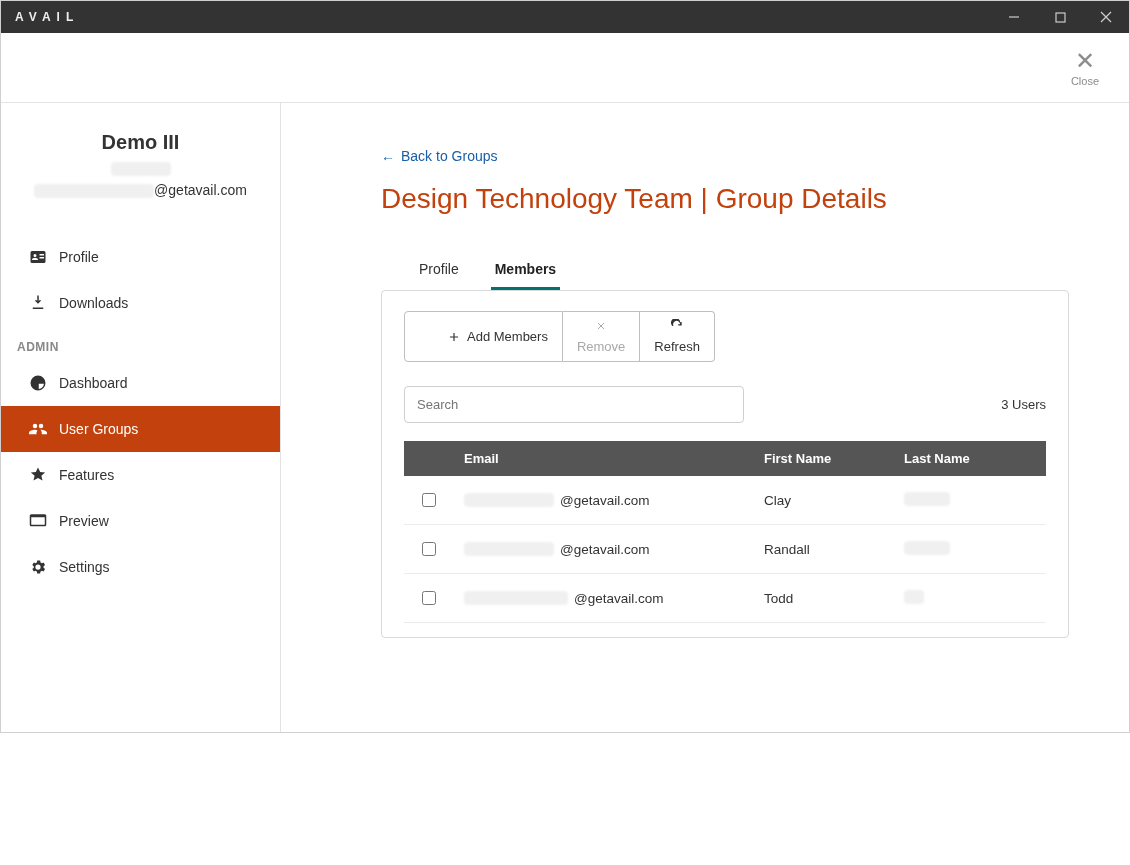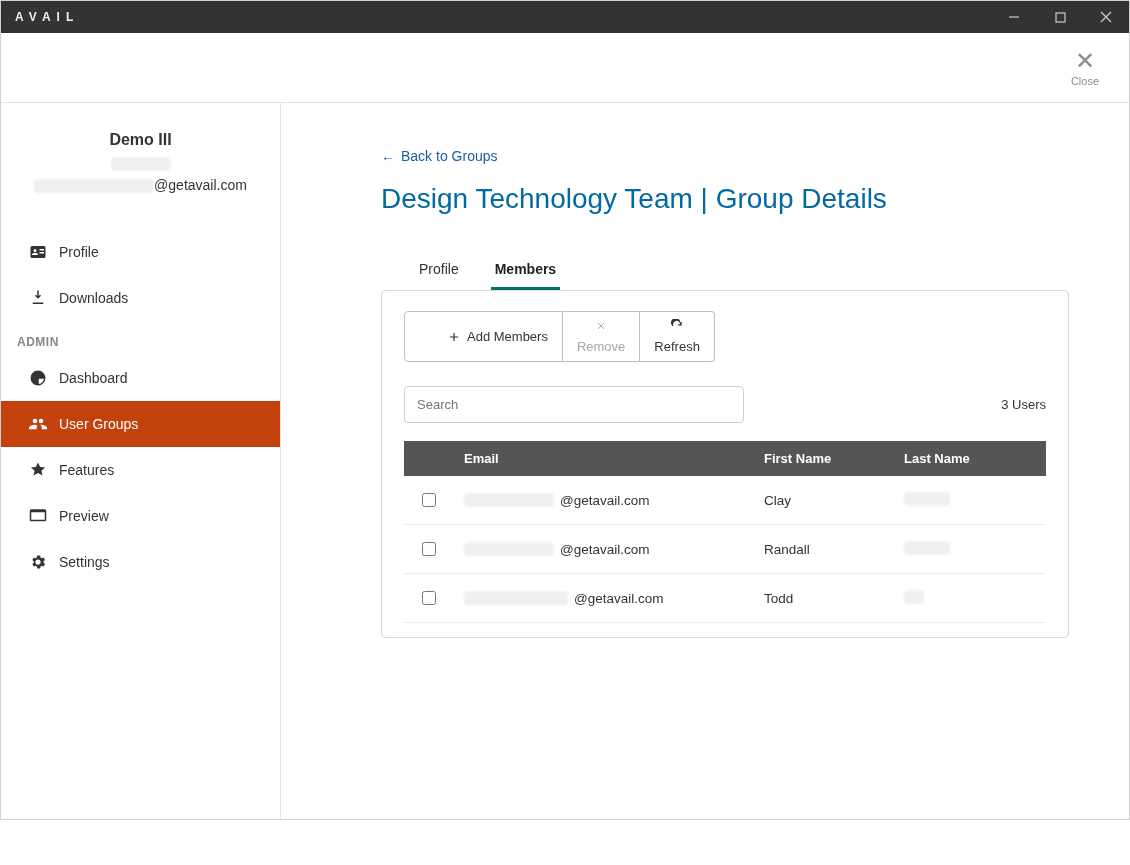--- a/index.html
+++ b/index.html
@@ -1,43 +1,43 @@
 <!DOCTYPE html>
 <html><head>
 <meta charset="utf-8">
 <style>
   * { box-sizing: border-box; }
   html, body { margin:0; padding:0; font-family: "Segoe UI", Arial, sans-serif; background:#fff; color:#333; }
-  .window { width:1130px; height:820px; border:1px solid #d0d0d0; display:flex; flex-direction:column; position:relative; }
+  .window { width:1130px; height:733px; border:1px solid #d0d0d0; display:flex; flex-direction:column; position:relative; }
   .titlebar { background:#333333; color:#e0e0e0; height:32px; display:flex; align-items:center; justify-content:space-between; padding:0 0 0 14px; }
   .titlebar-left { font-size:12px; letter-spacing:6px; font-weight:600; color:#eee; }
   .titlebar-right { display:flex; }
   .tb-btn { width:46px; height:32px; display:flex; align-items:center; justify-content:center; color:#ccc; }
   .tb-btn svg { stroke:#ccc; }
   .topstrip { height:70px; border-bottom:1px solid #e3e3e3; display:flex; justify-content:flex-end; align-items:center; padding-right:30px; }
   .close-group { display:flex; flex-direction:column; align-items:center; color:#8c8c8c; cursor:pointer; }
   .close-group .x { font-size:24px; line-height:1; color:#8c8c8c; }
   .close-group .lbl { font-size:11px; margin-top:2px; }
   .body { flex:1; display:flex; overflow:hidden; }
   .sidebar { width:280px; border-right:1px solid #e3e3e3; padding-top:28px; }
   .sb-user { text-align:center; padding:0 20px 26px 20px; }
-  .sb-user-name { font-size:16px; font-weight:700; color:#333; }
+  .sb-user-name { font-size:20px; font-weight:700; color:#333; }
   .sb-user-blur1 { width:60px; height:14px; background:#f0f0f0; border-radius:4px; margin:8px auto 6px auto; filter:blur(1px); }
   .sb-user-email { font-size:14px; color:#333; }
   .sb-user-email .blur { display:inline-block; width:120px; height:14px; background:#f0f0f0; border-radius:4px; filter:blur(1px); vertical-align:middle; }
   .sb-nav { margin-top:10px; }
   .sb-item { display:flex; align-items:center; gap:12px; padding:14px 16px 14px 28px; color:#333; font-size:14px; cursor:pointer; }
   .sb-item .ico { width:18px; height:18px; flex:0 0 18px; display:flex; align-items:center; justify-content:center; }
   .sb-item .ico svg { fill:#333; }
   .sb-heading { padding:14px 16px 6px 16px; color:#888; font-size:12px; font-weight:600; letter-spacing:0.5px; }
   .sb-item.active { background:#c2410c; color:#fff; }
   .sb-item.active .ico svg { fill:#fff; }
   .main { flex:1; padding:44px 60px 20px 100px; overflow:auto; }
   .backlink { color:#1a5ea8; font-size:14px; display:inline-flex; align-items:center; gap:6px; cursor:pointer; }
-  .page-title { font-size:28px; color:#0369a1; font-weight:400; margin:18px 0 38px 0; }
+  .page-title { font-size:28px; color:#c2410c; font-weight:400; margin:18px 0 38px 0; }
   .tabs { display:flex; gap:28px; border-bottom:1px solid transparent; padding-left:34px; }
   .tab { padding:8px 4px 10px 4px; font-size:14px; color:#333; cursor:pointer; }
   .tab.active { font-weight:700; border-bottom:3px solid #00736f; color:#222; }
   .panel { border:1px solid #d9d9d9; border-radius:4px; padding:20px 22px 14px 22px; margin-top:-1px; }
   .btn-row { display:flex; }
   .btn { display:flex; align-items:center; gap:6px; padding:7px 14px; font-size:13px; border:1px solid #bfbfbf; cursor:pointer; background:#fff; }
   .btn:first-child { border-radius:4px 0 0 4px;padding-left:42px; }
   .btn:last-child { border-radius:0 4px 4px 0; }
   .btn + .btn { border-left:none;flex-direction:column; }
   .btn.disabled { color:#a8a8a8; cursor:default; }

